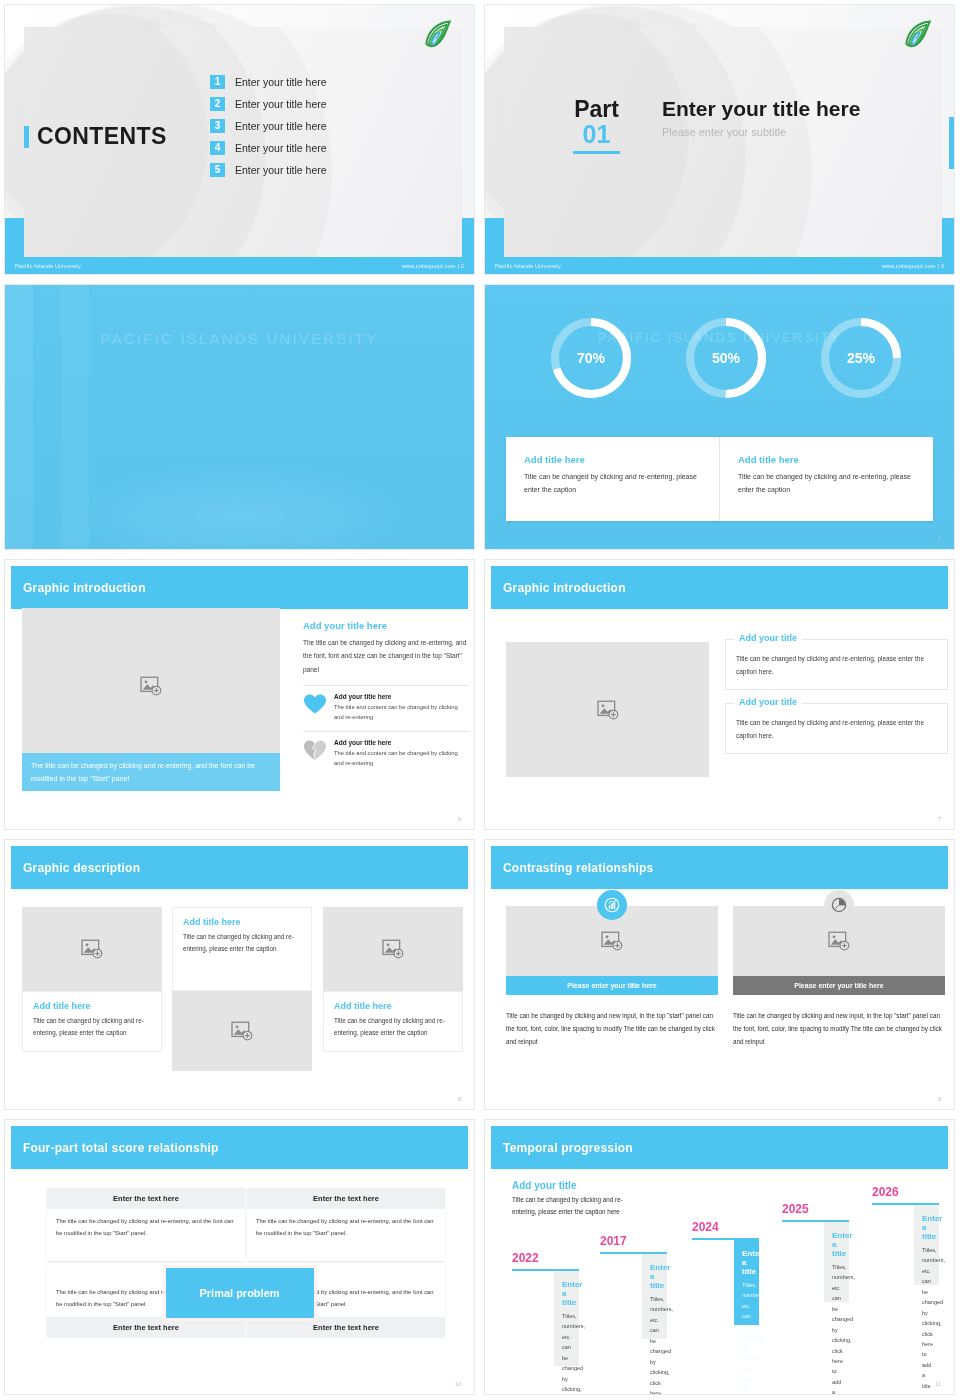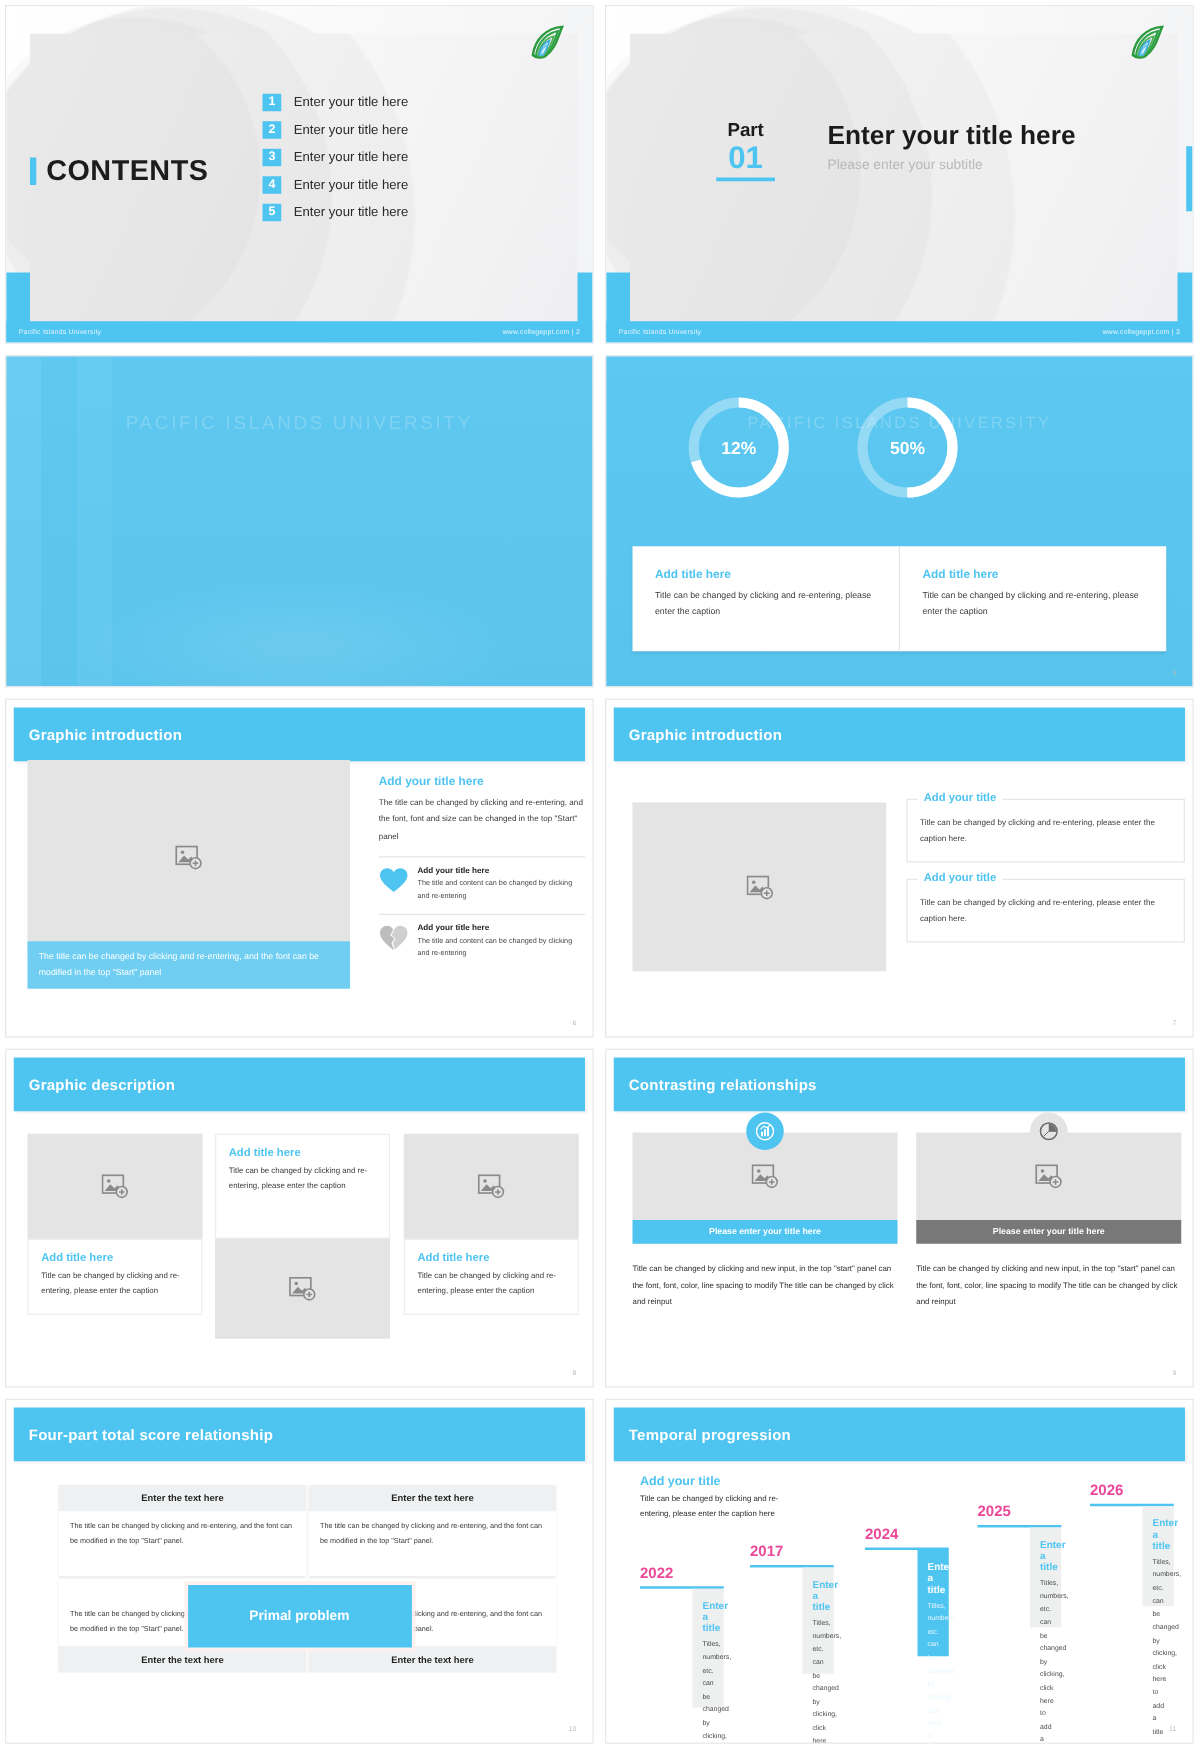--- a/index.html
+++ b/index.html
@@ -76,21 +76,21 @@
   .footbar {
     position:absolute; left:0; right:0; bottom:0; height:17px; background:#4ec4f1;
     display:flex; align-items:center; justify-content:space-between;
     padding:0 10px;
   }
   .footbar span { font-size:5.5px; color:#e9f7fe; letter-spacing:0.2px; }
 
   
   .part-wrap { position:absolute; left:88px; top:92px; display:flex; align-items:flex-start; }
   .part-left { text-align:center; margin-right:42px; }
-  .part-word { font-size:15px; font-weight:bold; color:#1b1b1b; line-height:1.05; }
+  .part-word { font-size:23px; font-weight:bold; color:#1b1b1b; line-height:1.05; }
   .part-num  { font-size:25px; font-weight:bold; color:#4ec4f1; line-height:1.1; }
   .part-rule { width:47px; height:3px; background:#4ec4f1; margin-top:2px; }
   .part-title { font-size:21px; font-weight:bold; color:#1b1b1b; line-height:1.1; }
   .part-sub { font-size:11px; color:#b6b8ba; margin-top:6px; }
   .part-accent { position:absolute; right:0px; top:112px; width:5px; height:52px; background:#4ec4f1; }
   .quote-photo {
     position:absolute; inset:0;
     background:
       linear-gradient(0deg, rgba(78,196,241,0.88), rgba(78,196,241,0.88)),
       linear-gradient(180deg,#dfe6ea 0%,#cdd6dc 40%,#b9c4cb 100%);
@@ -203,21 +203,21 @@
   .s9-p { margin-top:14px; font-size:6.3px; color:#2e2e2e; line-height:2.1; }
 
   
   .s10-q { position:absolute; width:198px; height:73px; background:#ffffff;
     box-shadow:0 1px 2px rgba(0,0,0,0.10); }
   .s10-hdr { height:21px; background:#eef0f1; display:flex; align-items:center;
     justify-content:center; font-size:7.5px; font-weight:bold; color:#1f1f1f; }
   .s10-bd { padding:7px 9px; font-size:5.8px; color:#3b3b3b; line-height:2.0; }
   .s10-center {
     position:absolute; left:50%; top:148px; transform:translateX(-50%);
-    width:179px; height:50px; background:#4ec4f1;
+    width:148px; height:50px; background:#4ec4f1;
     display:flex; align-items:center; justify-content:center;
     font-size:11px; font-weight:bold; color:#ffffff;
     box-shadow:0 0 0 3px rgba(255,240,238,0.85);
   }
 
   
   .s11-intro { position:absolute; left:27px; top:60px; width:115px; }
   .s11-intro-h { font-size:10px; font-weight:bold; color:#4ec4f1; margin-bottom:3px; }
   .s11-intro-p { font-size:6.3px; color:#2e2e2e; line-height:1.95; }
   .s11-step { position:absolute; width:67px; }
@@ -363,31 +363,38 @@
   <div class="slide">
     <div class="canvas">
       <div class="ring-slide-bg"></div>
       <div class="ring-ghost">PACIFIC ISLANDS UNIVERSITY</div>
 
       <div class="ring" style="left:61px; top:28px;">
         <svg viewBox="0 0 100 100">
           <circle cx="50" cy="50" r="40" fill="none" stroke="rgba(255,255,255,0.35)" stroke-width="9"></circle>
           <circle cx="50" cy="50" r="40" fill="none" stroke="#ffffff" stroke-width="9" stroke-dasharray="175.9 251.3" stroke-linecap="butt"></circle>
         </svg>
-        <div class="ring-val">12%</div>
+        <div class="ring-val">70%</div>
       </div>
 
       <div class="ring" style="left:196px; top:28px;">
         <svg viewBox="0 0 100 100">
           <circle cx="50" cy="50" r="40" fill="none" stroke="rgba(255,255,255,0.35)" stroke-width="9"></circle>
           <circle cx="50" cy="50" r="40" fill="none" stroke="#ffffff" stroke-width="9" stroke-dasharray="125.7 251.3" stroke-linecap="butt"></circle>
         </svg>
         <div class="ring-val">50%</div>
       </div>
 
+      <div class="ring" style="left:331px; top:28px;">
+        <svg viewBox="0 0 100 100">
+          <circle cx="50" cy="50" r="40" fill="none" stroke="rgba(255,255,255,0.35)" stroke-width="9"></circle>
+          <circle cx="50" cy="50" r="40" fill="none" stroke="#ffffff" stroke-width="9" stroke-dasharray="62.8 251.3" stroke-linecap="butt"></circle>
+        </svg>
+        <div class="ring-val">25%</div>
+      </div>
 
       <div class="ring-card">
         <div class="ring-card-col">
           <div class="rc-title">Add title here</div>
           <div class="rc-body">Title can be changed by clicking and re-entering, please enter the caption</div>
         </div>
         <div class="ring-card-col">
           <div class="rc-title">Add title here</div>
           <div class="rc-body">Title can be changed by clicking and re-entering, please enter the caption</div>
         </div>

